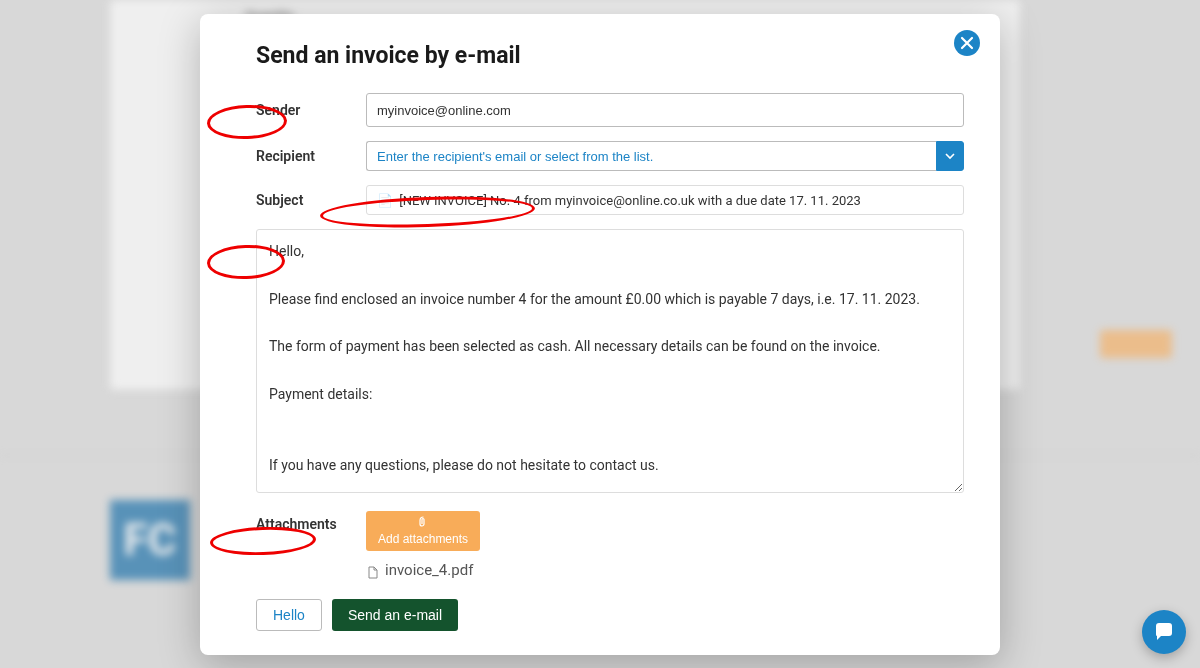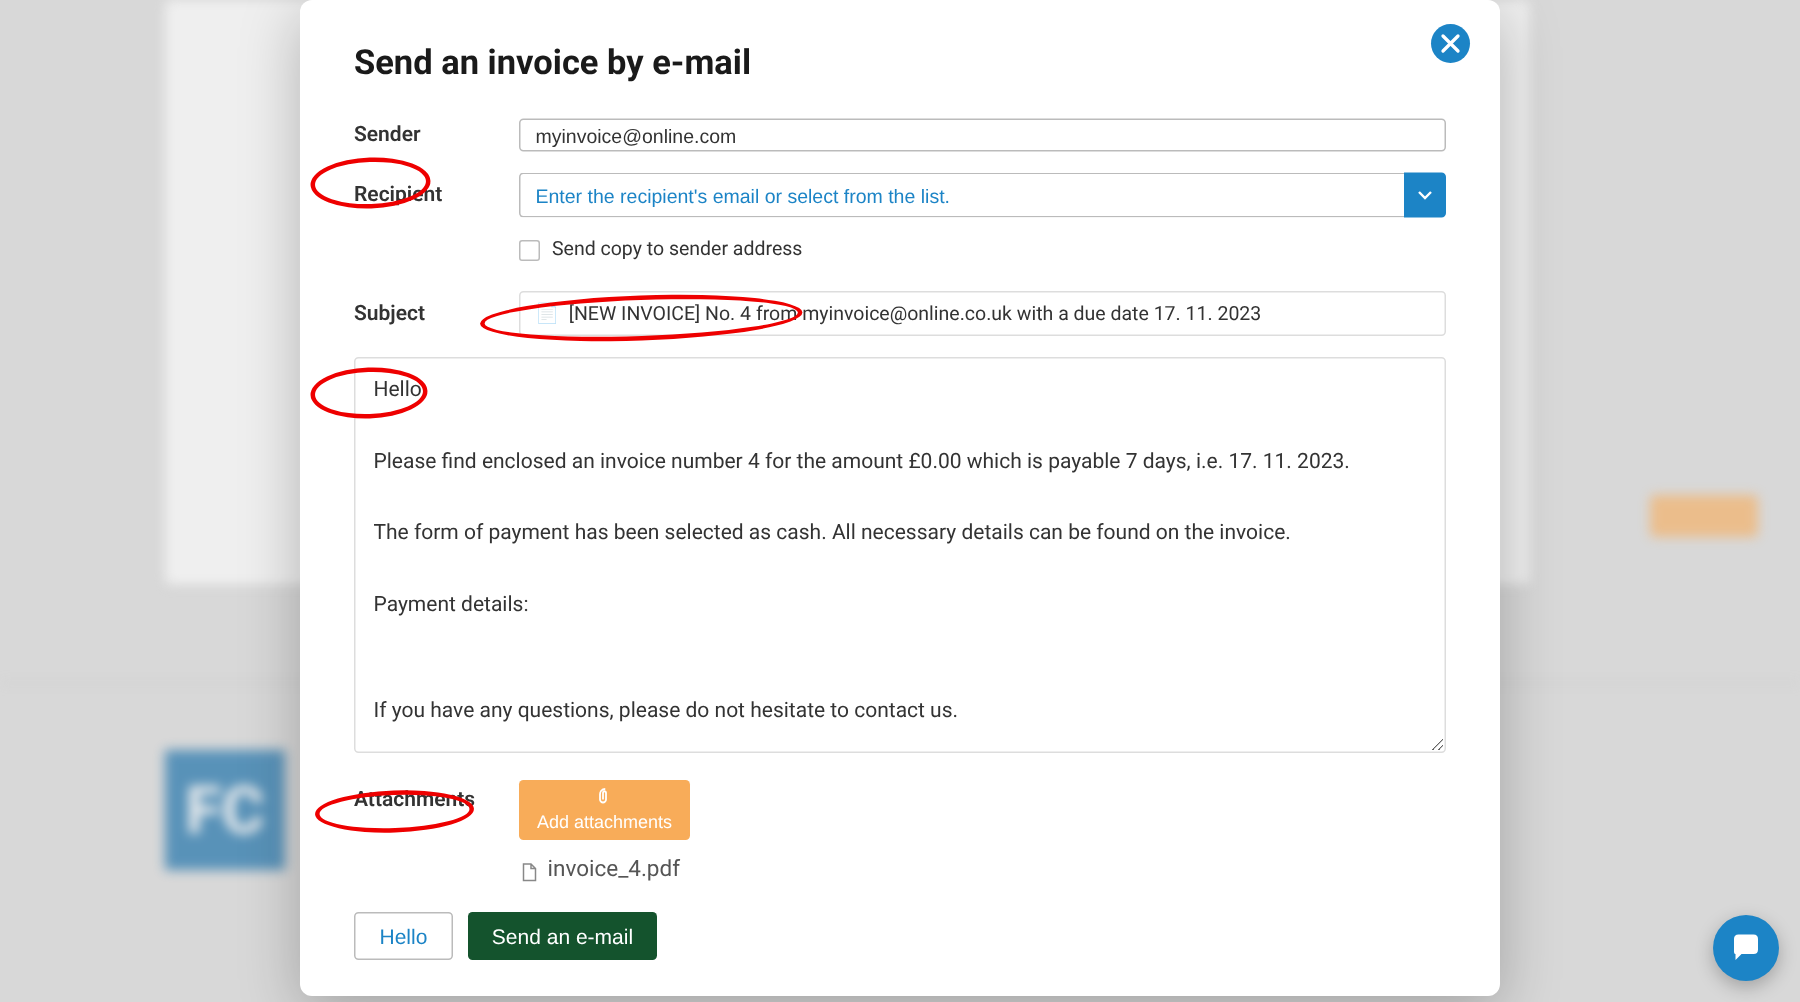--- a/index.html
+++ b/index.html
@@ -112,22 +112,23 @@
       width: 100%;
       height: 100%;
       display: flex;
       justify-content: center;
       align-items: flex-start;
     }
     .modal {
       background: #fff;
       width: 800px;
       border-radius: 8px;
+      margin-top: 14px;
       box-shadow: 0 10px 40px rgba(0,0,0,0.25);
-      padding: 28px 36px 24px 36px;
+      padding: 28px 36px 24px 56px;
       position: relative;
     }
     .modal-title {
       font-size: 23px;
       font-weight: 700;
       color: #1a1a1a;
       margin-bottom: 24px;
     }
     .close-btn {
       position: absolute;
@@ -153,21 +154,21 @@
     }
     .form-label {
       width: 110px;
       font-size: 14px;
       font-weight: 600;
       color: #333;
       flex-shrink: 0;
     }
     .form-input {
       flex: 1;
-      height: 22px;
+      height: 34px;
       padding: 4px 10px;
       border: 1px solid #bbb;
       border-radius: 3px;
       font-size: 13px;
       color: #333;
       outline: none;
     }
     .recipient-wrap {
       flex: 1;
       display: flex;
@@ -386,24 +387,20 @@
       <div class="recipient-wrap">
         <input class="recipient-input" type="text" placeholder="Enter the recipient's email or select from the list." style="">
         <div class="recipient-dropdown">
           <svg width="10" height="10" viewBox="0 0 10 10">
               <path d="M1 3 L5 7 L9 3" stroke="#fff" stroke-width="1.6" fill="none"></path>
             </svg>
         </div>
       </div>
     </div>
 
-    <div class="checkbox-row">
-      <div class="checkbox"></div>
-      <div class="checkbox-label">Send copy to sender address</div>
-    </div>
 
     <div class="form-row">
       <div class="form-label">Subject</div>
       <div class="subject-input">
         <span class="subject-icon">📄</span>
         <span>[NEW INVOICE] No. 4 from myinvoice@online.co.uk with a due date 17. 11. 2023</span>
       </div>
     </div>
 
     <textarea class="body-textarea" style="">Hello,

